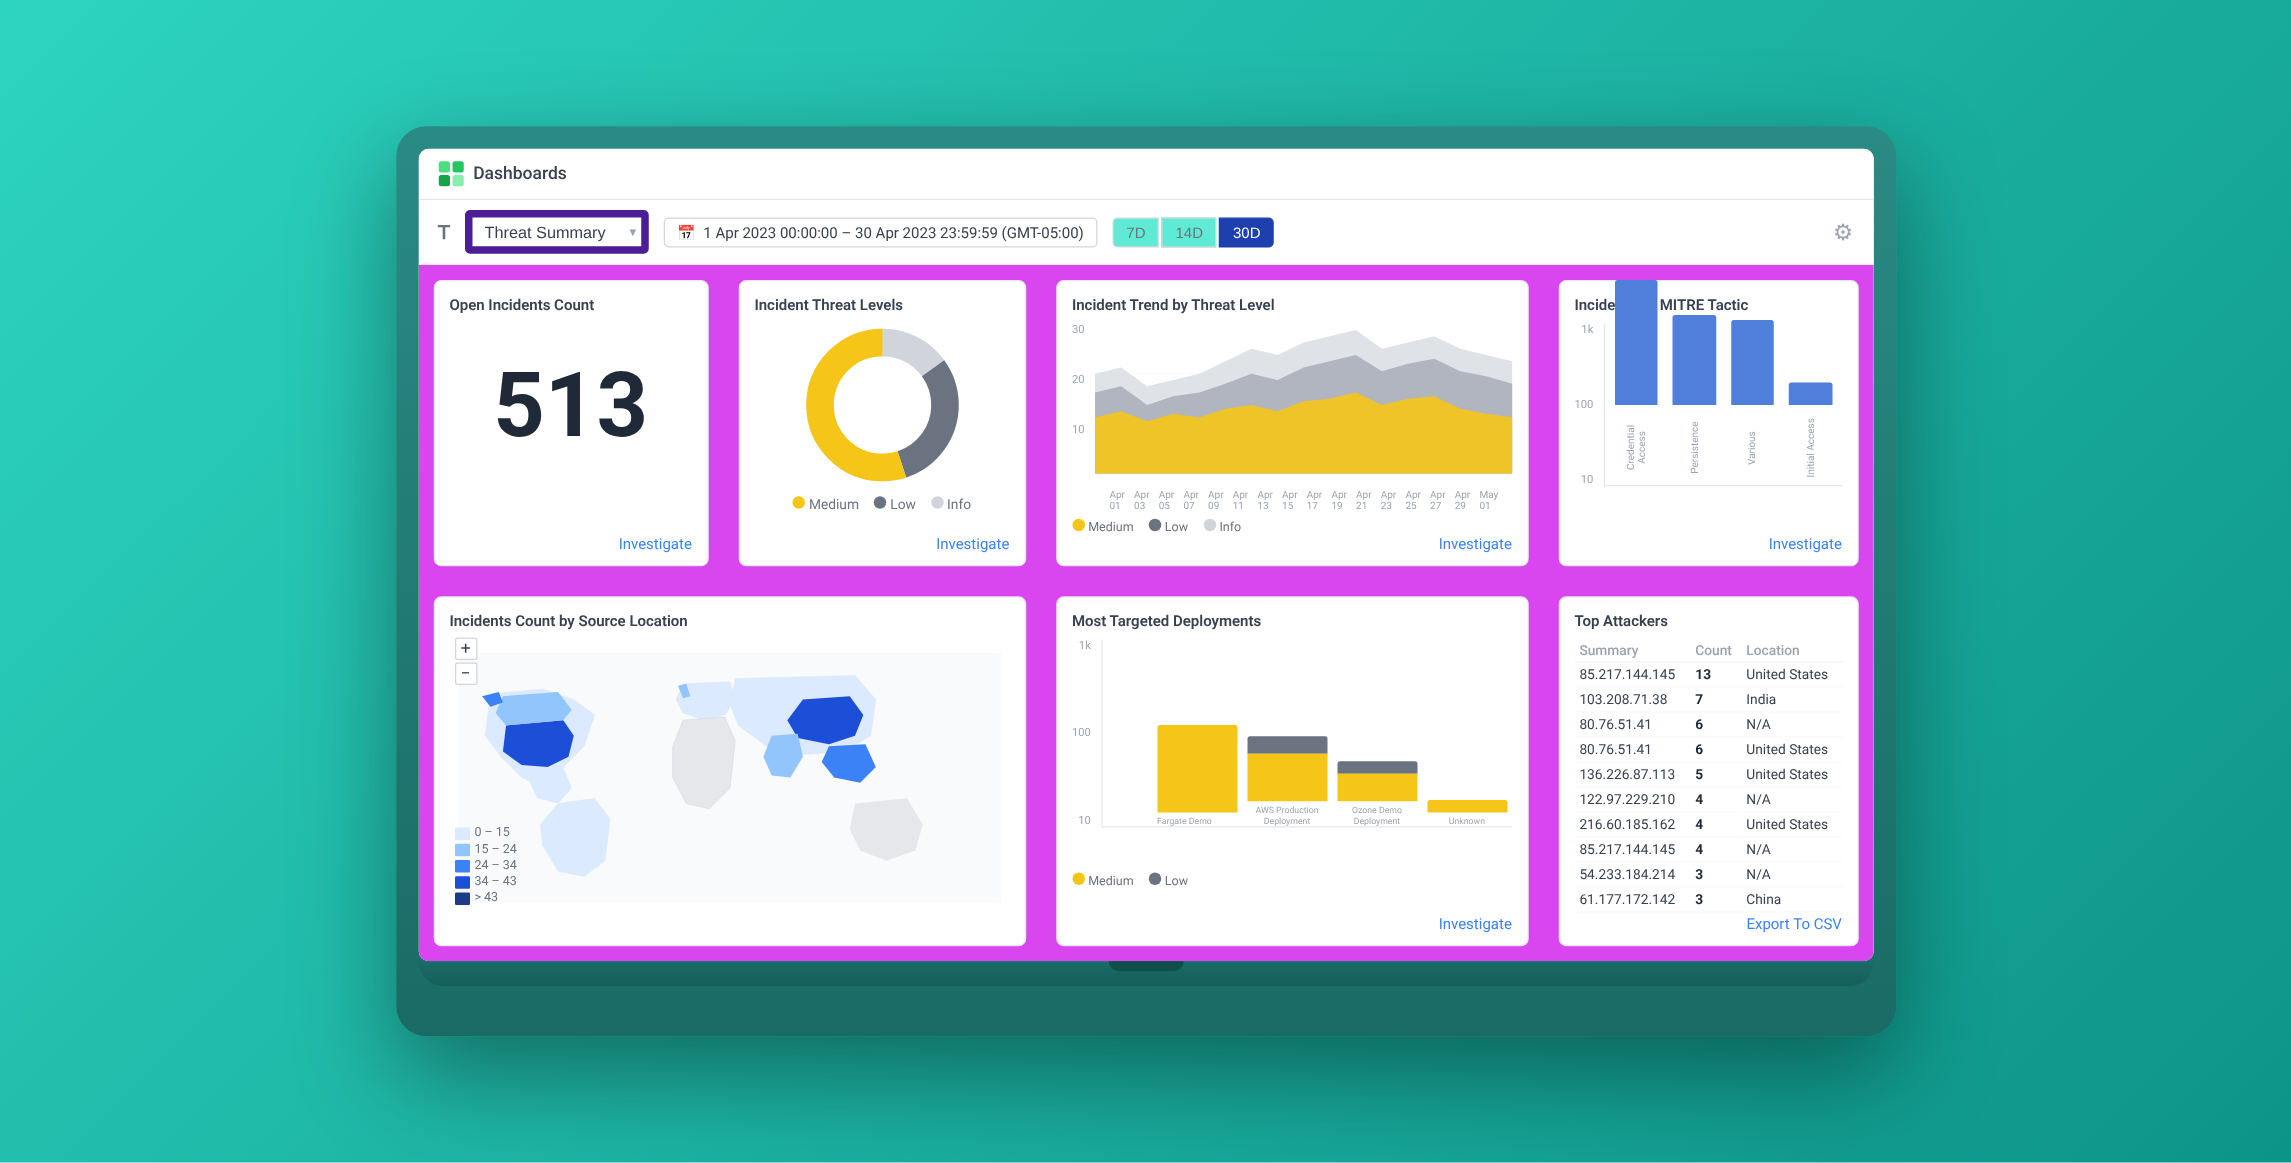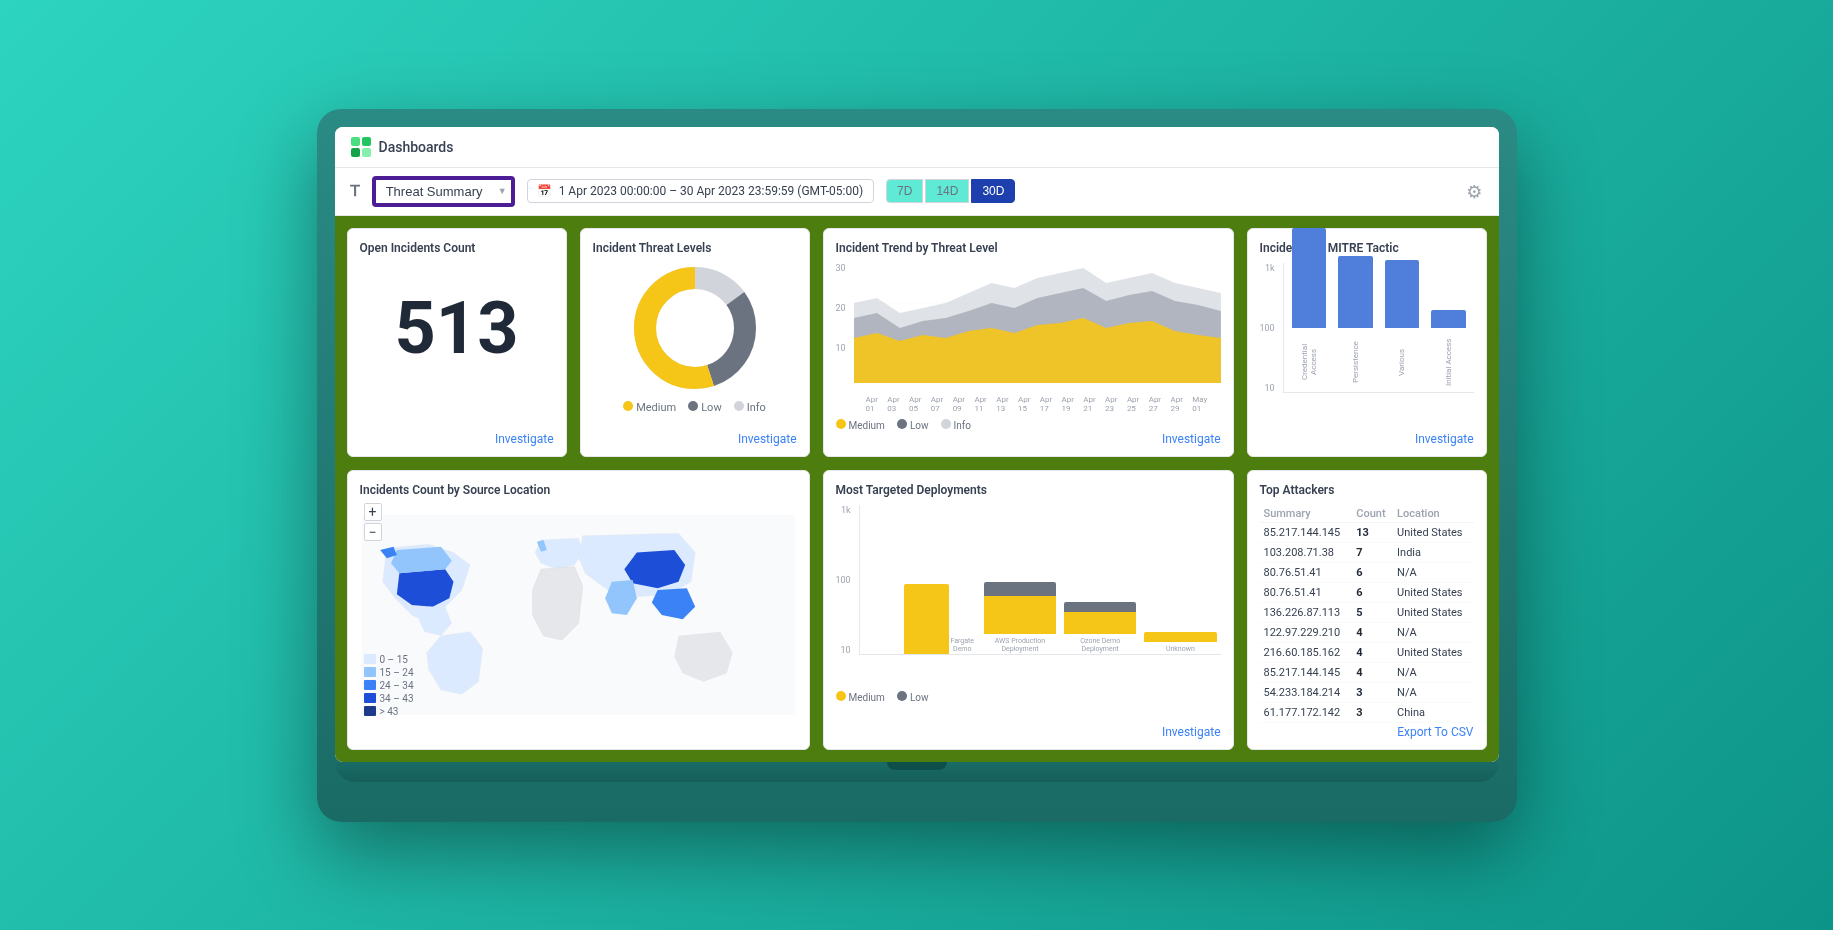--- a/index.html
+++ b/index.html
@@ -43,21 +43,21 @@
     .toolbar {
       background: #fff;
       border-bottom: 1px solid #e5e7eb;
       padding: 8px 16px;
       display: flex;
       align-items: center;
       gap: 12px;
     }
     .filter-icon { color: #6b7280; font-size: 14px; }
     .dropdown-select {
-      border: 4px solid #4c1d95;
+      border: 6px solid #4c1d95;
       border-radius: 4px;
       padding: 4px 28px 4px 10px;
       font-size: 13px;
       color: #374151;
       background: #fff;
       appearance: none;
       cursor: pointer;
       position: relative;
     }
     .dropdown-wrapper {
@@ -95,26 +95,26 @@
       background: #5eead4;
       cursor: pointer;
       color: #6b7280;
     }
     .time-btn.active { background: #1e40af; color: #fff; border-color: #1e40af; }
     .time-btn:first-child { border-radius: 4px 0 0 4px; }
     .time-btn:last-child { border-radius: 0 4px 4px 0; }
     .spacer { flex: 1; }
     .settings-icon { color: #9ca3af; font-size: 18px; cursor: pointer; }
     .dashboard-grid {
-      background: #4d7c0f;
+      background: #d946ef;
       padding: 12px;
       display: grid;
       grid-template-columns: 220px 230px 1fr 240px;
       grid-template-rows: auto auto;
-      gap: 13px;
+      gap: 24px;
     }
     .card {
       background: #fff;
       border: 1px solid #e5e7eb;
       border-radius: 6px;
       padding: 12px;
       position: relative;
     }
     .card-title {
       font-size: 12px;
@@ -479,21 +479,21 @@
         <div class="card-title">Most Targeted Deployments</div>
         <div style="display:flex;gap:4px;padding-bottom:30px;">
           <div style="display:flex;flex-direction:column;justify-content:space-between;height:150px;font-size:9px;color:#9ca3af;text-align:right;padding-right:4px;">
             <span>1k</span>
             <span>100</span>
             <span>10</span>
           </div>
           <div style="flex:1;display:flex;align-items:flex-end;gap:8px;height:150px;border-left:1px solid #e5e7eb;border-bottom:1px solid #e5e7eb;padding:0 4px;">
 
 
-            <div style="display:flex;flex-direction:row;align-items:flex-end;flex:1;padding-left:40px;">
+            <div style="display:flex;flex-direction:column;align-items:flex-start;flex:1;padding-left:40px;">
               <div style="width:100%;display:flex;flex-direction:column;align-items:stretch;">
                 <div style="height:70px;background:#f5c518;border-radius:2px 2px 0 0;"></div>
               </div>
               <span style="font-size:7px;color:#9ca3af;text-align:center;margin-top:3px;line-height:1.2;">Fargate Demo</span>
             </div>
 
             <div style="display:flex;flex-direction:column;align-items:center;flex:1;">
               <div style="width:100%;display:flex;flex-direction:column;align-items:stretch;">
                 <div style="height:14px;background:#6b7280;border-radius:2px 2px 0 0;"></div>
                 <div style="height:38px;background:#f5c518;"></div>

